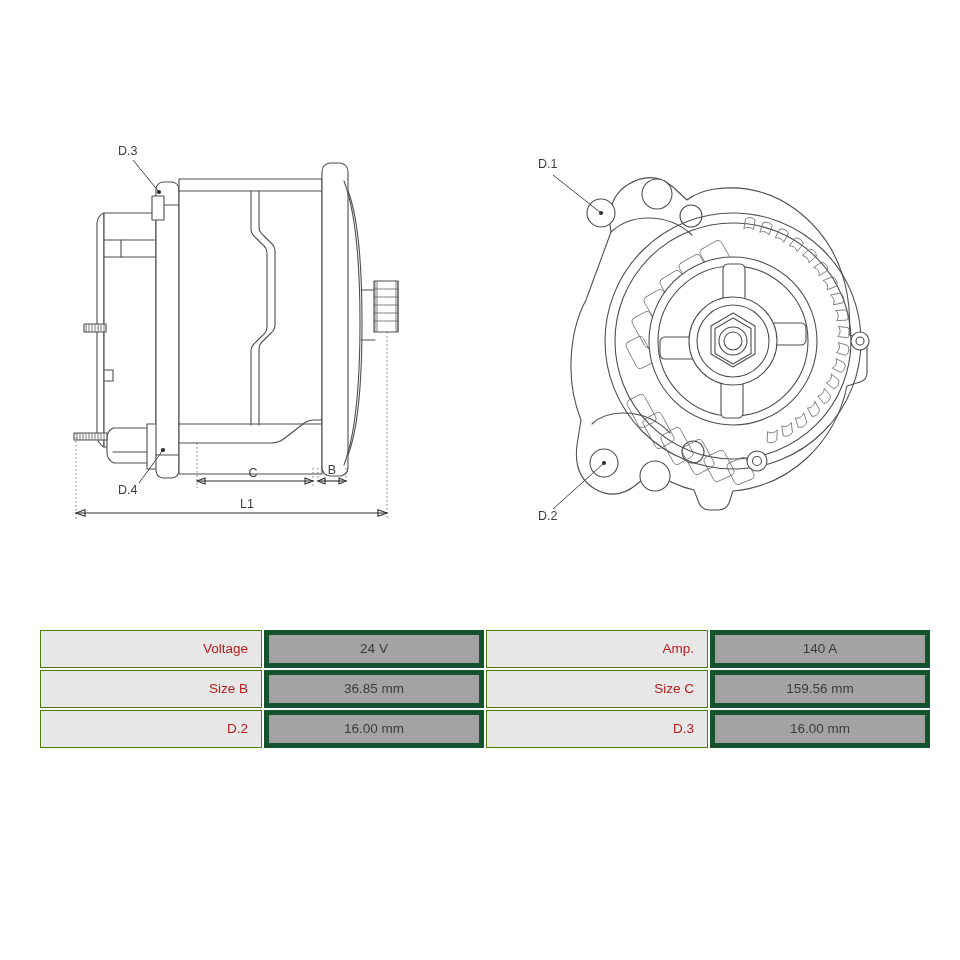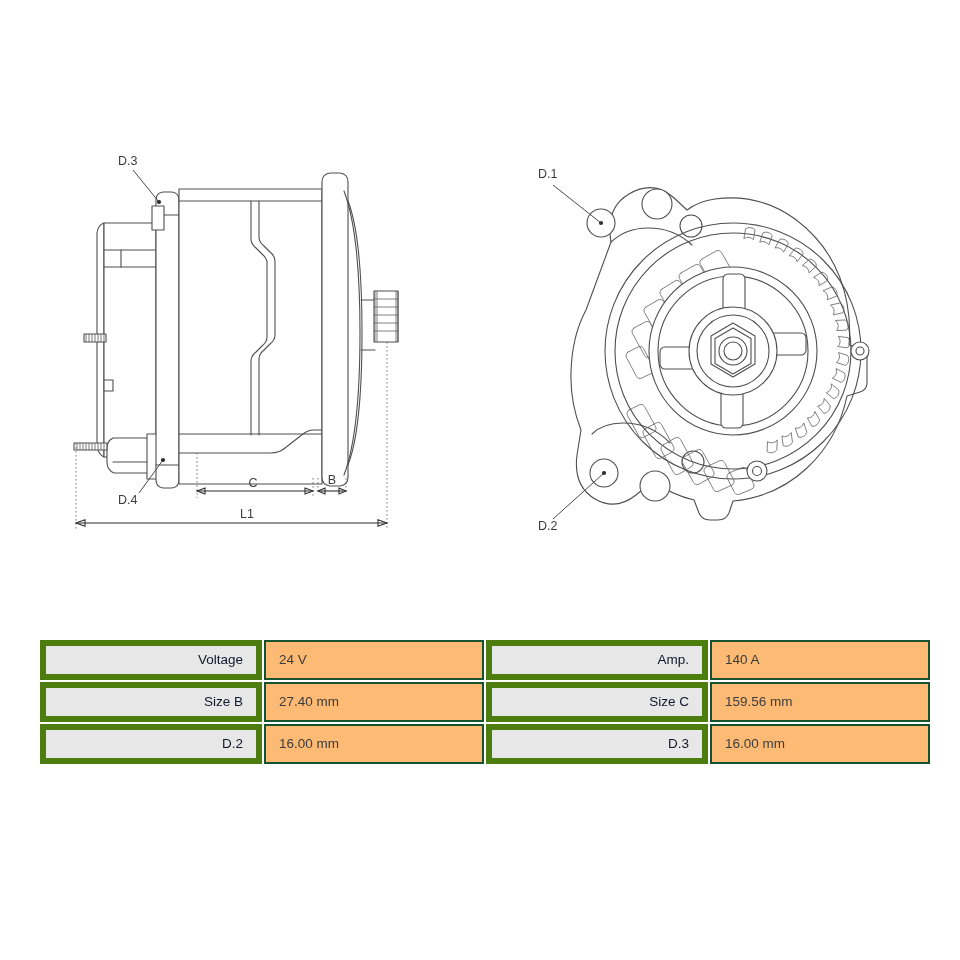--- a/index.html
+++ b/index.html
@@ -11,21 +11,21 @@
     width: 960px;
     height: 960px;
     font-family: "Liberation Sans", sans-serif;
     color: #4a4a4a;
     overflow: hidden;
     position: relative;
   }
 
   #page {
     position: absolute;
-    left: 0; top: 10px;
+    left: 0; top: 0;
     width: 960px;
     height: 713px;
     background: #ffffff;
   }
 
   
   #drawing-area {
     position: absolute;
     left: 0;
     top: 0;
@@ -111,29 +111,29 @@
     font-size: 13.5px;
     padding: 0 13px;
     vertical-align: middle;
     box-sizing: border-box;
     line-height: 28px;
     white-space: nowrap;
     overflow: hidden;
   }
   td.key {
     background: #e7e7e7;
-    color: #0f172a;
+    color: #b91c1c;
     text-align: right;
-    border: 6px solid #4d7c0f;
+    border: 1px solid #4d7c0f;
   }
   td.val {
-    background: #fdba74;
+    background: #a3a3a3;
     color: #3c3c3c;
-    text-align: left;
-    border: 2px solid #14532d;
+    text-align: center;
+    border: 5px solid #14532d;
   }
   td.key-empty {
     background: #e7e7e7;
     border: 1px solid #e0e0e0;
   }
   td.val-empty {
     background: #ffffff;
     border: 1px solid #dcdcdc;
   }
   col.c-key { width: 222px; }
@@ -376,21 +376,21 @@
       </colgroup>
       <tbody>
         <tr>
           <td class="key">Voltage</td>
           <td class="val">24 V</td>
           <td class="key">Amp.</td>
           <td class="val">140 A</td>
         </tr>
         <tr>
           <td class="key">Size B</td>
-          <td class="val">27.40 mm</td>
+          <td class="val">36.85 mm</td>
           <td class="key">Size C</td>
           <td class="val">159.56 mm</td>
         </tr>
         <tr>
           <td class="key">D.2</td>
           <td class="val">16.00 mm</td>
           <td class="key">D.3</td>
           <td class="val">16.00 mm</td>
         </tr>
       </tbody>

